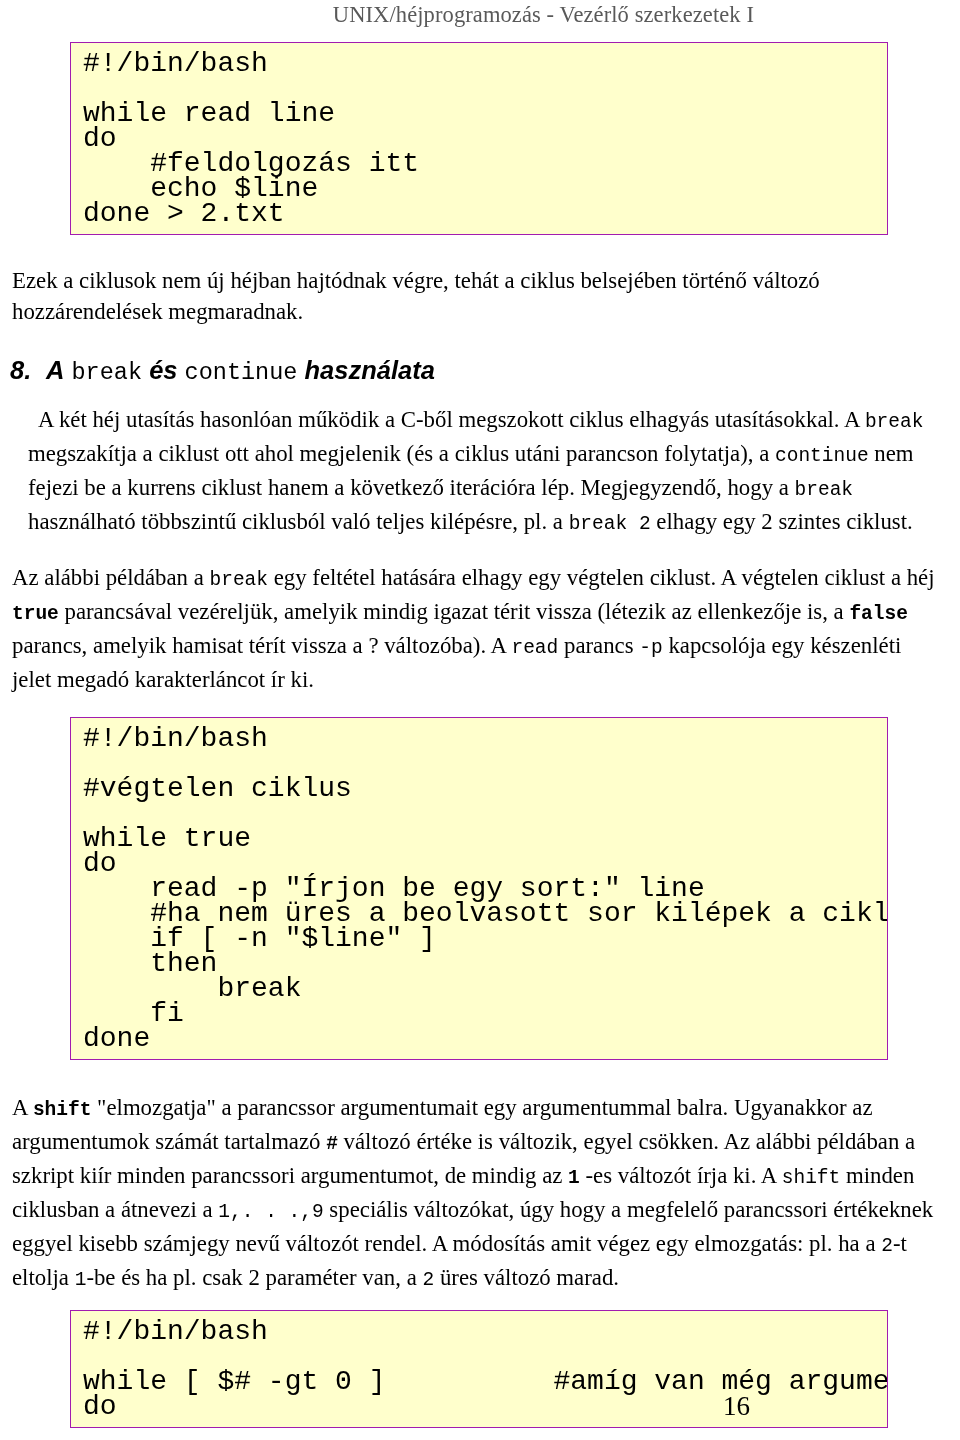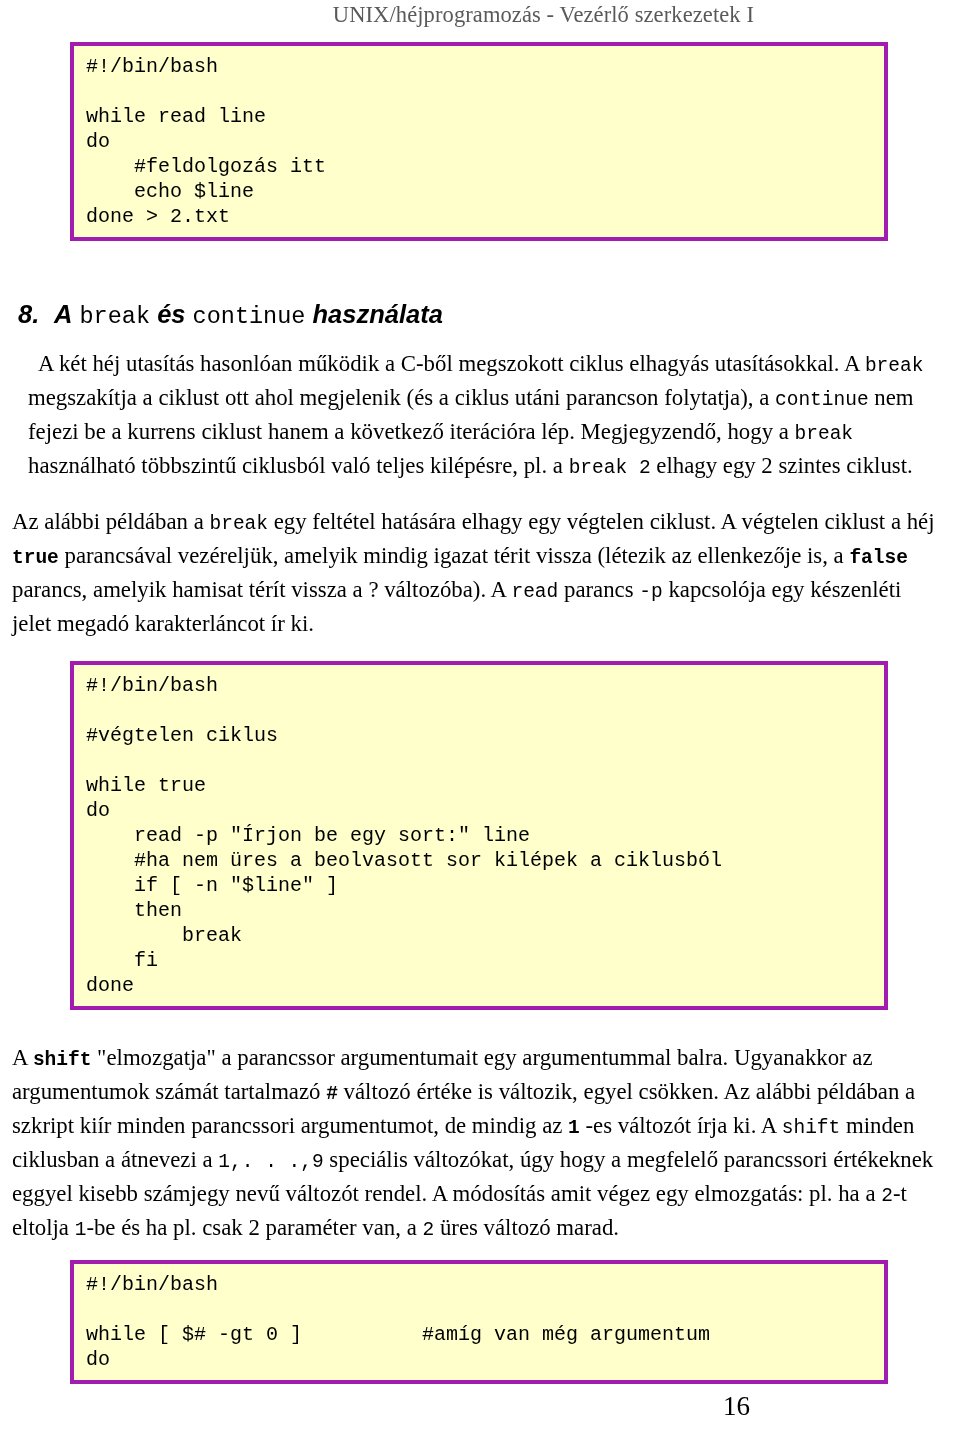--- a/index.html
+++ b/index.html
@@ -32,27 +32,27 @@
     white-space: nowrap;
   }
   .content {
     position: absolute;
     left: 0;
     top: 42px;
     width: 960px;
   }
   .codebox {
     background: #ffffcc;
-    border: 4px solid #a21caf;
+    border: 1px solid #a21caf;
     box-sizing: border-box;
     margin: 0 0 0 70px;
     width: 818px;
     padding: 8px 0 8px 12px;
     font-family: "Liberation Mono", monospace;
-    font-size: 20px;
+    font-size: 28px;
     line-height: 25px;
     color: #000000;
     white-space: pre;
     overflow: hidden;
   }
   .para {
     font-family: "Liberation Serif", serif;
     font-size: 22.8px;
     line-height: 31px;
     margin: 0;
@@ -65,21 +65,21 @@
     font-family: "Liberation Mono", monospace;
     font-size: 19.5px;
   }
   .mono.b { font-weight: bold; text-align: right; }
   .heading {
     font-family: "Liberation Sans", sans-serif;
     font-size: 25.5px;
     font-weight: bold;
     font-style: italic;
     margin: 0;
-    padding-left: 18px;
+    padding-left: 10px;
     line-height: 34px;
     white-space: nowrap;
   }
   .heading .num { display: inline-block; min-width: 36px; }
   .heading .mono-h {
     font-family: "Liberation Mono", monospace;
     font-style: normal;
     font-weight: normal;
     font-size: 23.5px;
   }
@@ -109,20 +109,21 @@
     <pre class="codebox">#!/bin/bash
 
 while read line
 do
     #feldolgozás itt
     echo $line
 done &gt; 2.txt</pre>
 
     <div class="sp-30"></div>
 
+    <p class="para">Ezek a ciklusok nem új héjban hajtódnak végre, tehát a ciklus belsejében történő változó hozzárendelések megmaradnak.</p>
 
     <div class="sp-26"></div>
 
     <h2 class="heading"><span class="num">8.</span><span>A</span>&nbsp;<span class="mono-h">break</span>&nbsp;<span>és</span>&nbsp;<span class="mono-h">continue</span>&nbsp;<span>használata</span></h2>
 
     <div class="sp-14"></div>
 
     <p class="para indent-first"><span>A két héj utasítás hasonlóan működik a C-ből megszokott ciklus elhagyás utasításokkal. A </span><span class="mono">break</span><span> megszakítja a ciklust ott ahol megjelenik (és a ciklus utáni parancson folytatja), a </span><span class="mono">continue</span><span> nem fejezi be a kurrens ciklust hanem a következő iterációra lép. Megjegyzendő, hogy a </span><span class="mono">break</span><span> használható többszintű ciklusból való teljes kilépésre, pl. a </span><span class="mono">break 2</span><span> elhagy egy 2 szintes ciklust.</span></p>
 
     <div class="sp-22"></div>

